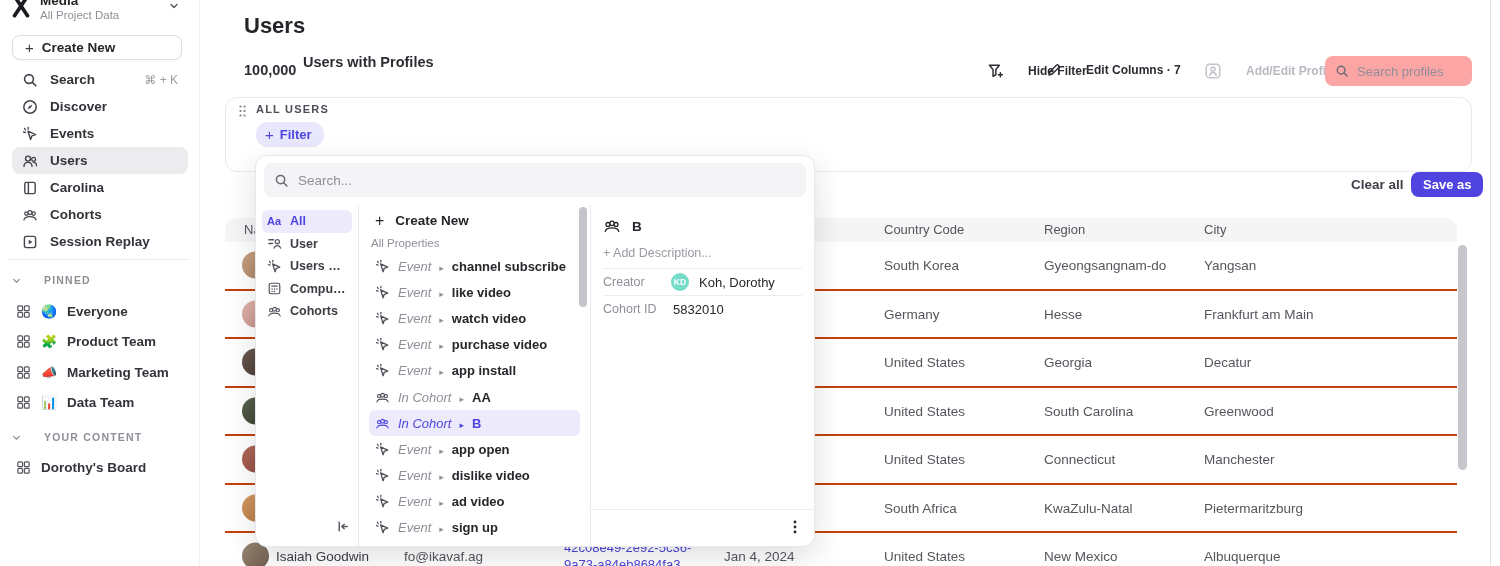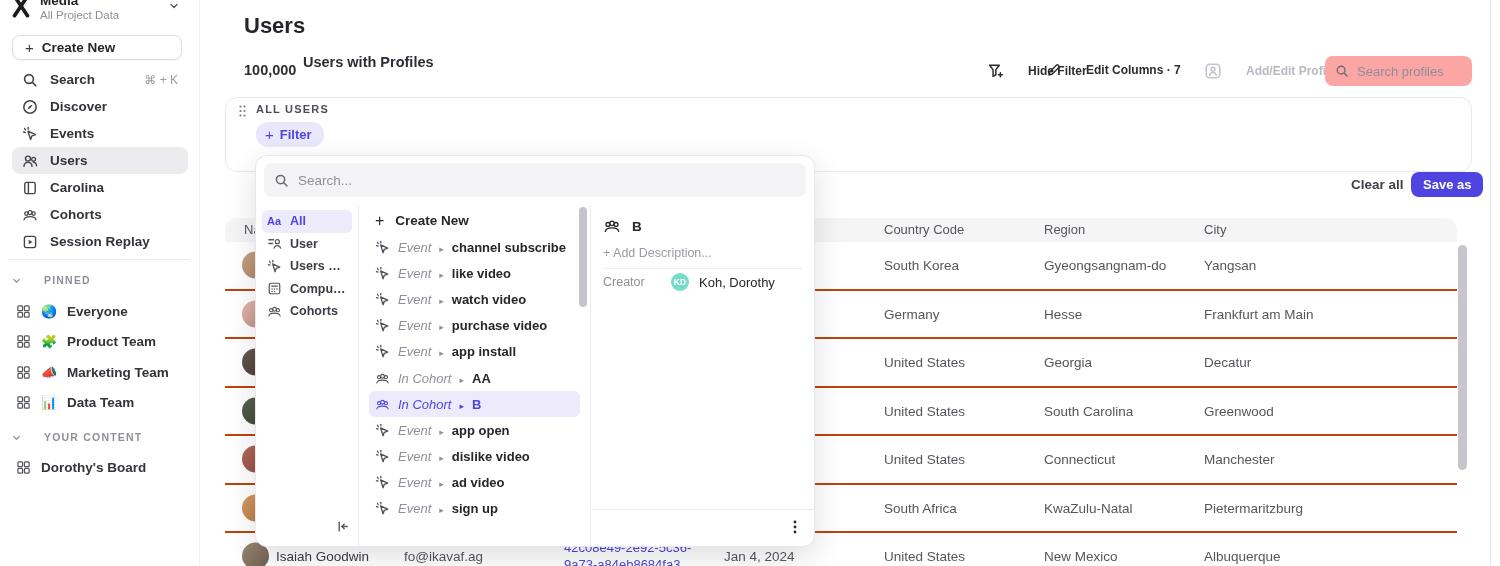--- a/index.html
+++ b/index.html
@@ -491,20 +491,21 @@
               <path d="M9.8 5.6 L7.4 8 l2.4 2.4" fill="none" stroke="currentColor" stroke-width="1.5" stroke-linecap="round" stroke-linejoin="round"></path>
             </svg>
           </div>
       </div>
 
       <div class="p-list">
         <div class="p-create">
           <span class="plus"></span>
           <span>Create New</span>
         </div>
+        <div class="p-sec">All Properties</div>
 
         <div class="p-item">
           <span class="ic">
               <svg width="15" height="15" viewBox="0 0 16 16">
                 <path d="M6 5.2 L13.6 8.6 L9.9 9.9 L8.6 13.6 Z" fill="none" stroke="currentColor" stroke-width="1.4" stroke-linejoin="round"></path>
                 <line x1="2.6" y1="2.4" x2="3.5" y2="4" stroke="currentColor" stroke-width="1.3" stroke-linecap="round"></line>
                 <line x1="6.2" y1="1.4" x2="6.2" y2="3.2" stroke="currentColor" stroke-width="1.3" stroke-linecap="round"></line>
                 <line x1="1.5" y1="6" x2="3.3" y2="6.5" stroke="currentColor" stroke-width="1.3" stroke-linecap="round"></line>
               </svg>
             </span>
@@ -655,20 +656,24 @@
                 <path d="M2 12.8 c0.4-2.2 2.4-3.1 6-3.1 s5.6 0.9 6 3.1" fill="none" stroke="currentColor" stroke-width="1.2" stroke-linecap="round"></path>
               </svg>
             </span>
           <span>B</span>
         </div>
         <div class="d-desc">+ Add Description...</div>
         <div class="d-row">
           <span class="lab">Creator</span>
           <span class="kd">KD</span>
           <span class="val">Koh, Dorothy</span>
+        </div>
+        <div class="d-row">
+          <span class="lab">Cohort ID</span>
+          <span class="val" style="margin-left:2px;">5832010</span>
         </div>
         <div class="d-foot">
           <span class="d-more">
               <svg width="14" height="16" viewBox="0 0 4 16">
                 <circle cx="2" cy="3" r="1.4" fill="currentColor"></circle>
                 <circle cx="2" cy="8" r="1.4" fill="currentColor"></circle>
                 <circle cx="2" cy="13" r="1.4" fill="currentColor"></circle>
               </svg>
             </span>
         </div>

